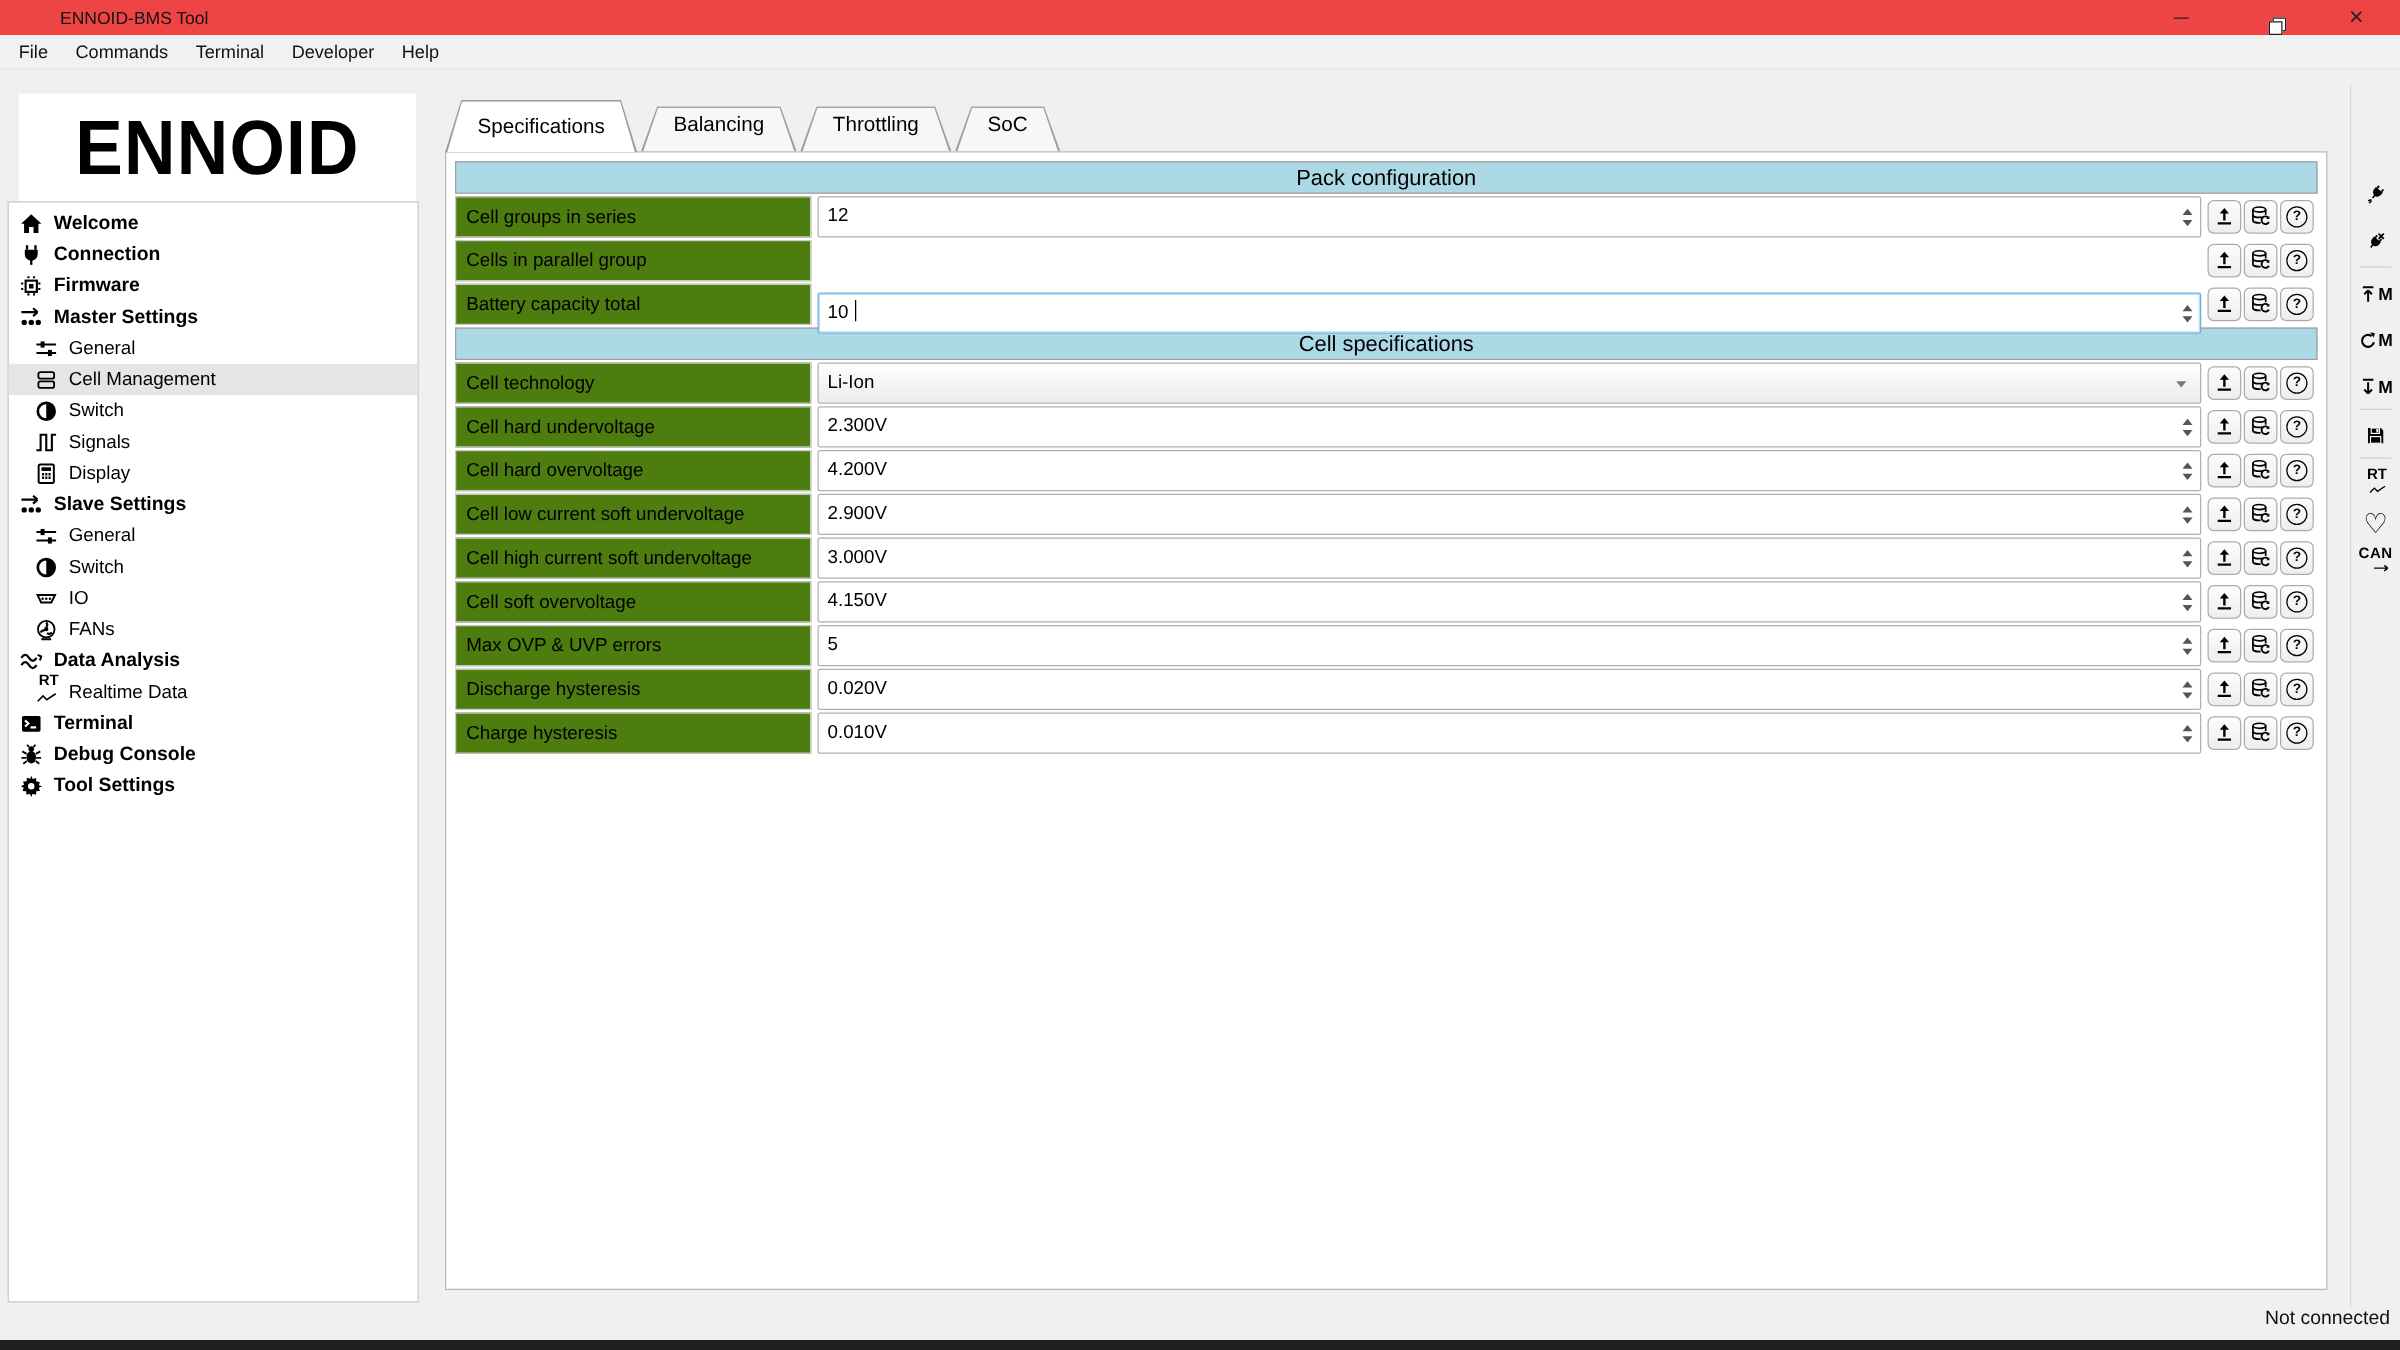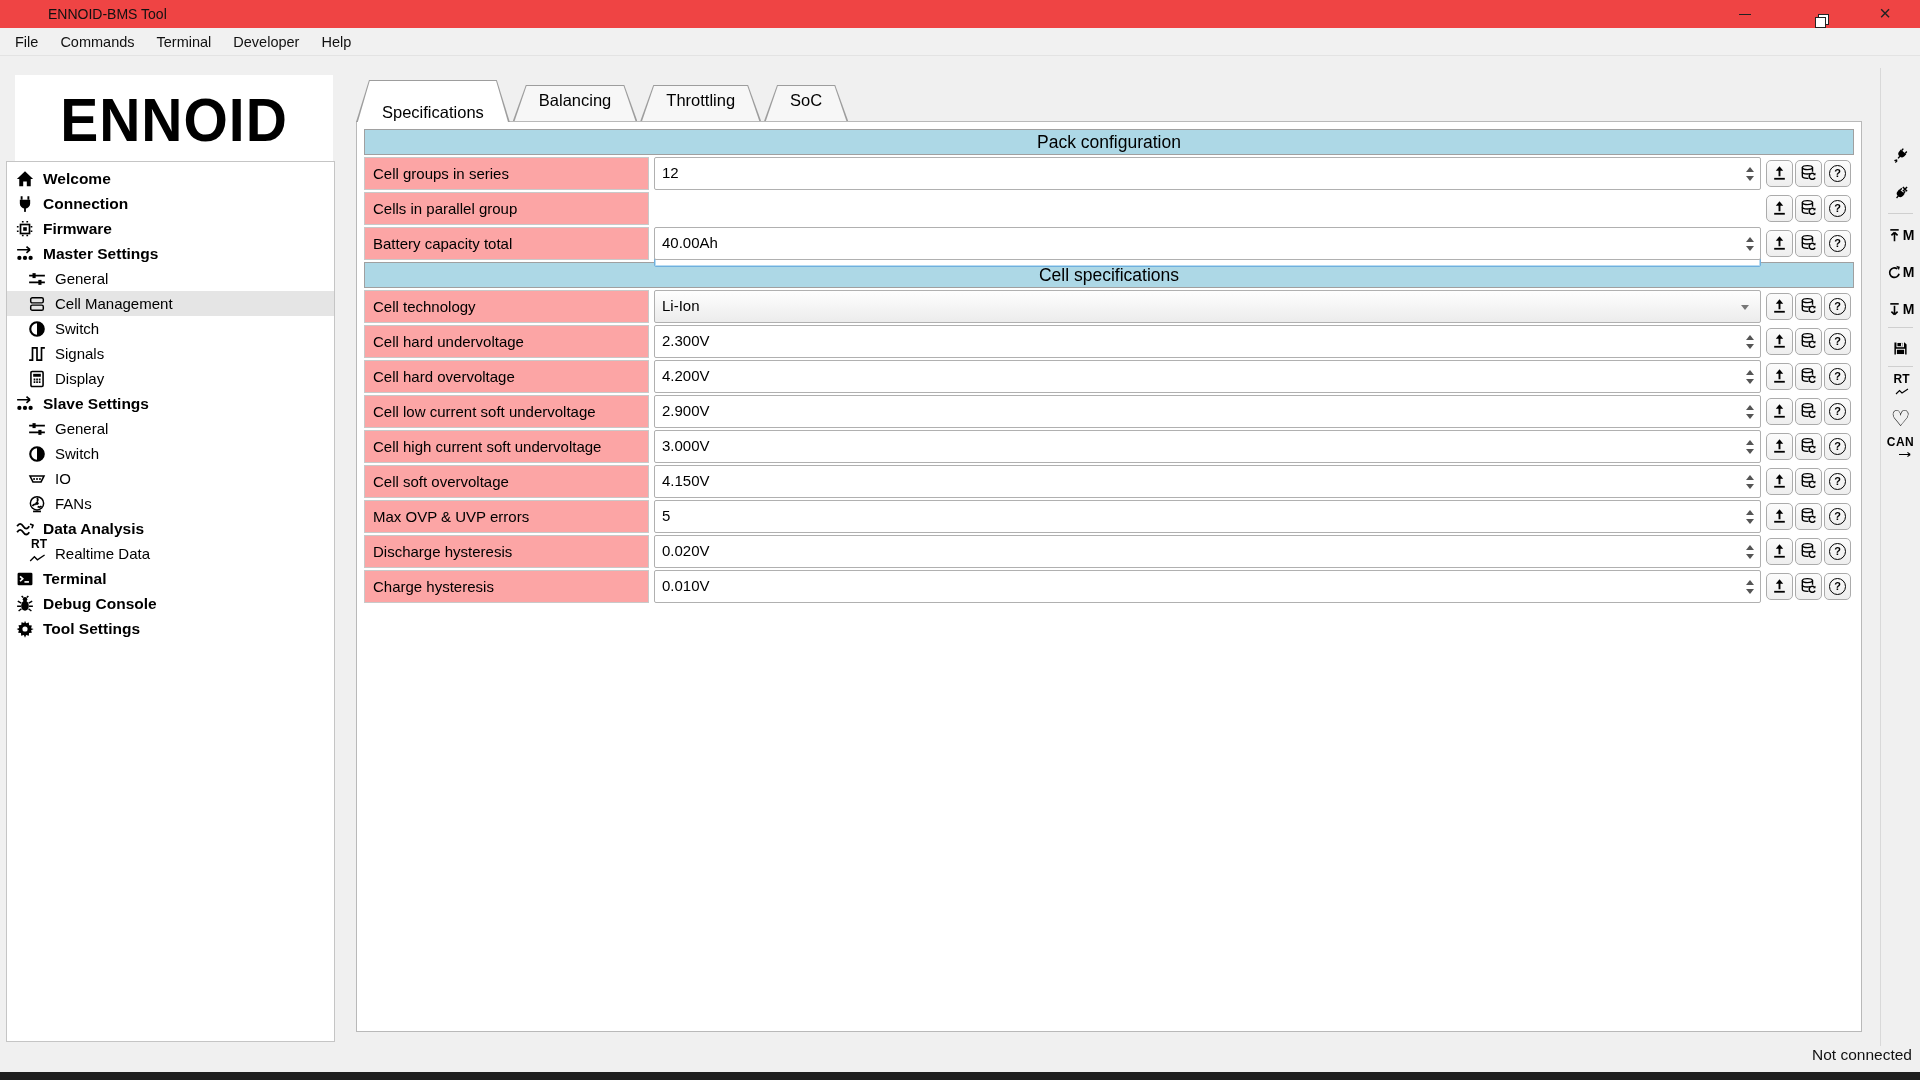--- a/index.html
+++ b/index.html
@@ -34,27 +34,27 @@
   .nav-item .lbl{margin-left:9px;white-space:nowrap;}
   .nav-item.selected{background:#e5e5e5;}
   
   .tabbar{position:absolute;left:356px;top:80px;height:42px;display:flex;align-items:flex-end;gap:3px;z-index:3;}
   .tab{position:relative;height:36px;margin-bottom:1px;}
   .tab .t-bg{position:absolute;inset:0;background:#9d9d9d;clip-path:polygon(13px 0,calc(100% - 13px) 0,100% 100%,0 100%);}
   .tab .t-fill{position:absolute;left:0;right:0;top:1px;bottom:0;background:#f7f7f7;clip-path:polygon(13.7px 0,calc(100% - 13.7px) 0,calc(100% - 1.8px) 100%,1.8px 100%);}
   .tab .t-lbl{position:relative;display:block;padding:6px 26px 0 26px;font-size:16.5px;white-space:nowrap;}
   .tab.active{height:42px;margin-bottom:0;z-index:4;}
   .tab.active .t-fill{background:#ffffff;}
-  .tab.active .t-lbl{padding-top:23px;}
+  .tab.active .t-lbl{padding-top:12px;}
   
   .pane{position:absolute;left:356px;top:121px;width:1506px;height:911px;background:#fff;border:1px solid #b9b9b9;box-sizing:border-box;z-index:2;}
   .formtable{position:absolute;left:7px;top:7px;width:1490px;}
   .sec-header{height:26px;background:var(--hdr,#add8e6);border:1px solid #a0a0a0;box-sizing:border-box;text-align:center;font-size:17.5px;font-weight:normal;line-height:25px;margin-bottom:2px;}
   .frow{height:35px;position:relative;}
-  .cell-label{position:absolute;left:0;top:0;width:285px;height:33px;border:1px solid #c9c9c9;box-sizing:border-box;background:#fca5a5;font-size:15px;line-height:31px;padding-left:8px;white-space:nowrap;overflow:hidden;}
+  .cell-label{position:absolute;left:0;top:0;width:285px;height:33px;border:1px solid #c9c9c9;box-sizing:border-box;background:#4d7c0f;font-size:15px;line-height:31px;padding-left:8px;white-space:nowrap;overflow:hidden;}
   .field{position:absolute;left:290px;top:0;width:1107px;height:33px;border:1px solid #b0b0b0;border-radius:2px;box-sizing:border-box;background:#fff;font-size:15px;line-height:30px;padding-left:7px;}
   .field.combobox{background:linear-gradient(#fefefe,#ececec);}
   .field.focused{border:1px solid #6fb0de;box-shadow:inset 0 0 0 1px #b9dcf2;margin-top:42px;}
   .caret{display:inline-block;width:0;height:17px;border-left:1px solid #000;vertical-align:-3px;margin-left:1px;}
   .spin{position:absolute;right:4px;top:0;bottom:0;width:12px;display:flex;flex-direction:column;align-items:center;justify-content:center;gap:4px;}
   .spin i{display:block;width:0;height:0;}
   .spin .up{border-left:4.5px solid transparent;border-right:4.5px solid transparent;border-bottom:5px solid #555;}
   .spin .dn{border-left:4.5px solid transparent;border-right:4.5px solid transparent;border-top:5px solid #555;}
   .combo-arrow{position:absolute;right:11px;top:14px;width:0;height:0;border-left:4.5px solid transparent;border-right:4.5px solid transparent;border-top:5px solid #777;}
   .mini{position:absolute;top:3px;width:27px;height:27px;border:1px solid #ababab;border-radius:5px;background:linear-gradient(#fcfcfc,#eeeeee);display:flex;align-items:center;justify-content:center;padding:0;}
@@ -382,26 +382,20 @@
             </svg></span>
         </button>
         <button class="mini b2">
           <span>
             <span class="qmark">?</span>
           </span>
         </button>
       </div>
       <div class="frow">
     <div class="cell-label">Battery capacity total</div>
-    <div class="field">
-      <span class="val">40.00Ah</span>
-    <span class="spin">
-            <i class="up"></i>
-            <i class="dn"></i>
-          </span></div>
   <button class="mini b0">
           <span><svg viewBox="0 0 16 16">
               <path d="M7.1 11.6V6.4H4.5L8 2.2l3.5 4.2H8.9v5.2z" fill="#000"></path>
               <path d="M3 13.9h10" stroke="#000" stroke-width="1.7"></path>
             </svg></span>
         </button>
         <button class="mini b1">
           <span><svg viewBox="0 0 16 16">
               <ellipse cx="7" cy="3.4" rx="4.8" ry="1.9" stroke="#000" fill="none" stroke-width="1.3"></ellipse>
               <path d="M2.2 3.4v8.2c0 1 2.1 1.9 4.8 1.9h1M11.8 3.4v4" stroke="#000" fill="none" stroke-width="1.3"></path>

